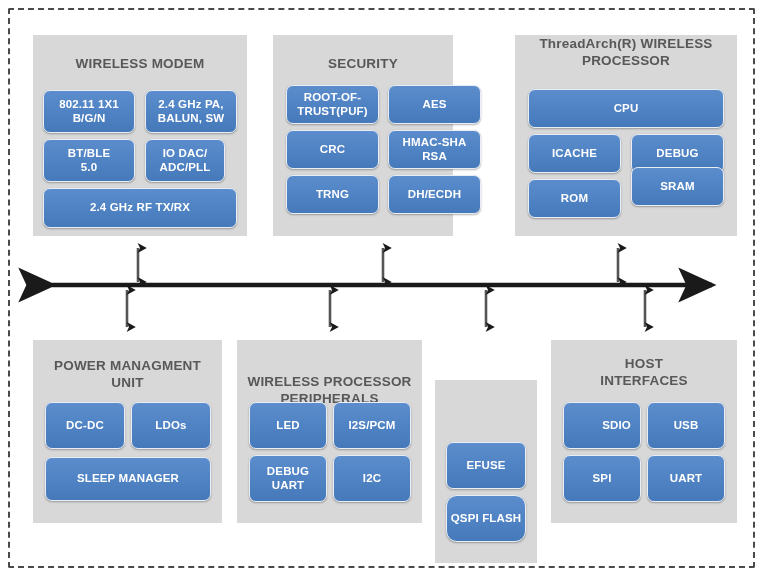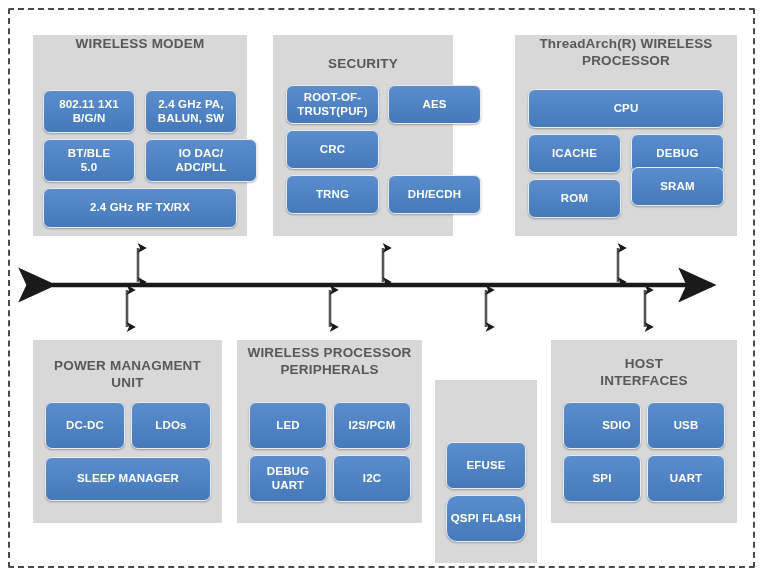--- a/index.html
+++ b/index.html
@@ -77,38 +77,40 @@
   }
 </style>
 </head>
 <body>
 
 <div id="diagram">
 
   <div class="outer-dash"></div>
 
   <div class="group" style="left:33px; top:35px; width:214px; height:201px;">
-    <div class="group-title" style="">WIRELESS MODEM</div>
+    <div class="group-title" style="padding-top:20px;">WIRELESS MODEM</div>
     <div class="blk" style="left:10px; top:55px; width:92px; height:43px;">802.11 1X1
 B/G/N</div>
     <div class="blk" style="left:112px; top:55px; width:92px; height:43px;">2.4 GHz PA,
 BALUN, SW</div>
     <div class="blk" style="left:10px; top:104px; width:92px; height:43px;">BT/BLE
 5.0</div>
-    <div class="blk" style="left:112px; top:104px; width:112px; height:43px;">IO DAC/
+    <div class="blk" style="left:112px; top:104px; width:80px; height:43px;">IO DAC/
 ADC/PLL</div>
     <div class="blk" style="left:10px; top:153px; width:194px; height:40px;">2.4 GHz RF TX/RX</div>
   </div>
 
   <div class="group" style="left:273px; top:35px; width:180px; height:201px;">
     <div class="group-title" style="padding-top:20px;">SECURITY</div>
     <div class="blk" style="left:13px; top:50px; width:93px; height:39px;">ROOT-OF-
 TRUST(PUF)</div>
     <div class="blk" style="left:115px; top:50px; width:93px; height:39px;">AES</div>
     <div class="blk" style="left:13px; top:95px; width:93px; height:39px;">CRC</div>
+    <div class="blk" style="left:115px; top:95px; width:93px; height:39px;">HMAC-SHA
+RSA</div>
     <div class="blk" style="left:13px; top:140px; width:93px; height:39px;">TRNG</div>
     <div class="blk" style="left:115px; top:140px; width:93px; height:39px;">DH/ECDH</div>
   </div>
 
   <div class="group" style="left:515px; top:35px; width:222px; height:201px;">
     <div class="group-title" style="">ThreadArch(R) WIRELESS
 PROCESSOR</div>
     <div class="blk" style="left:13px; top:54px; width:196px; height:39px;">CPU</div>
     <div class="blk" style="left:13px; top:99px; width:93px; height:39px;">ICACHE</div>
     <div class="blk" style="left:116px; top:99px; width:93px; height:39px;">DEBUG</div>
@@ -118,21 +120,21 @@
 
   <div class="group" style="left:33px; top:340px; width:189px; height:183px;">
     <div class="group-title" style="padding-top:17px;">POWER MANAGMENT
 UNIT</div>
     <div class="blk" style="left:12px; top:62px; width:80px; height:47px;">DC-DC</div>
     <div class="blk" style="left:98px; top:62px; width:80px; height:47px;">LDOs</div>
     <div class="blk" style="left:12px; top:117px; width:166px; height:44px;text-align:center;">SLEEP MANAGER</div>
   </div>
 
   <div class="group" style="left:237px; top:340px; width:185px; height:183px;">
-    <div class="group-title" style="padding-top:4px;">WIRELESS PROCESSOR
+    <div class="group-title" style="padding-top:33px;">WIRELESS PROCESSOR
 PERIPHERALS</div>
     <div class="blk" style="left:12px; top:62px; width:78px; height:47px;">LED</div>
     <div class="blk" style="left:96px; top:62px; width:78px; height:47px;">I2S/PCM</div>
     <div class="blk" style="left:12px; top:115px; width:78px; height:47px;">DEBUG
 UART</div>
     <div class="blk" style="left:96px; top:115px; width:78px; height:47px;">I2C</div>
   </div>
 
   <div class="group" style="left:435px; top:340px; width:102px; height:183px;margin-top:40px;">
     <div class="group-title" style="padding-top:15px;"></div>

